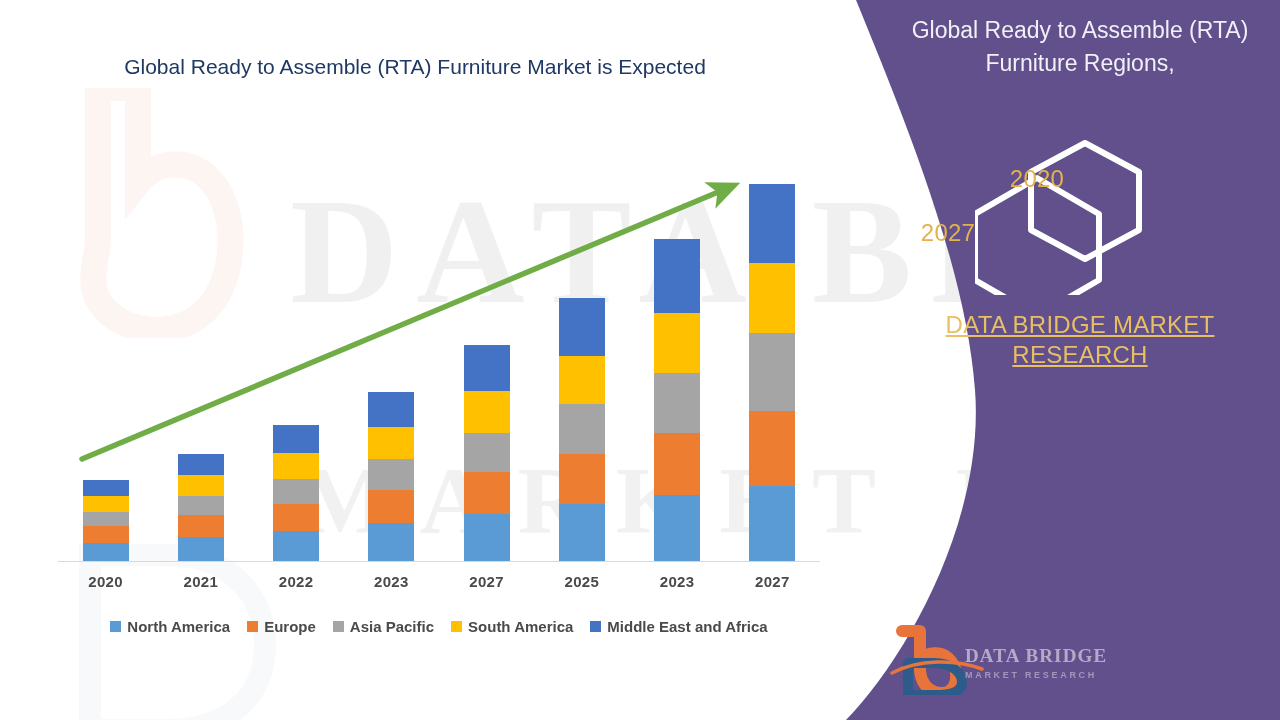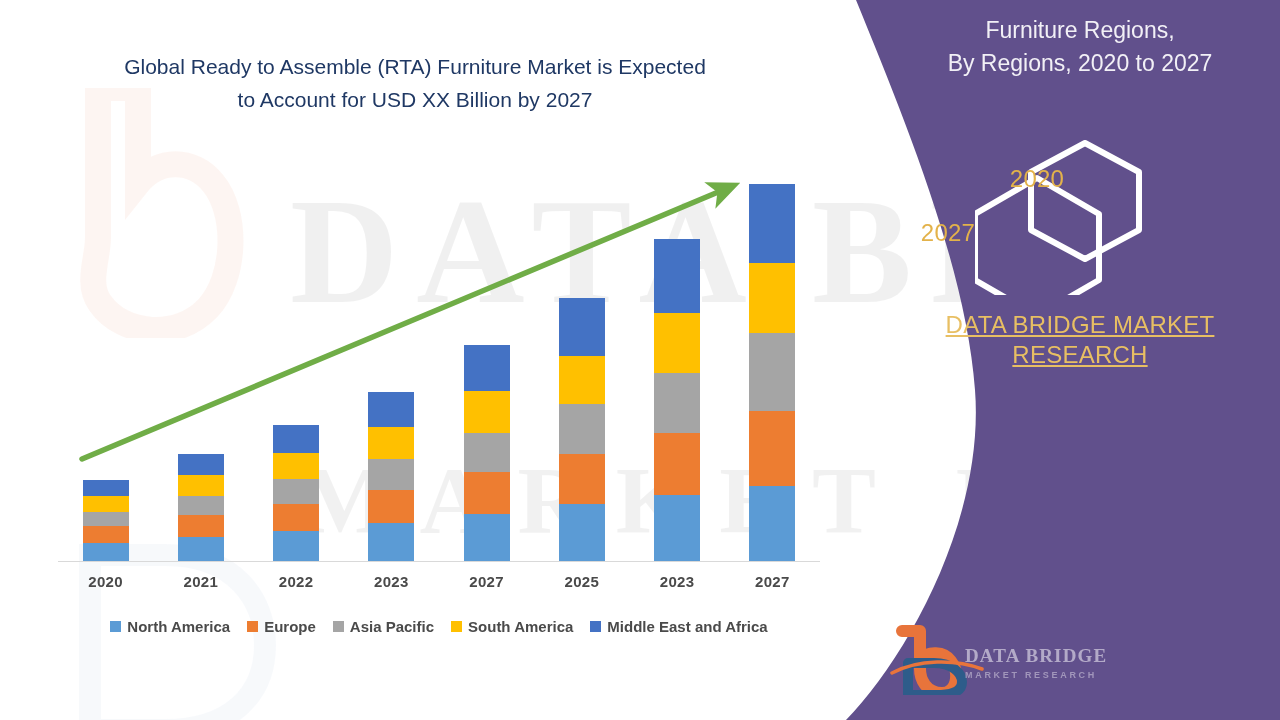--- a/index.html
+++ b/index.html
@@ -111,21 +111,20 @@
     </svg>
     <svg class="wm-d" viewBox="0 0 220 200">
       <path d="M30 15 H105 C175 15 205 60 205 105 C205 155 170 190 105 190 H30 Z" fill="none" stroke="#C6D4E8" stroke-width="22"></path>
     </svg>
     <div class="wm-text wm-data">DATA BRIDGE</div>
     <div class="wm-text wm-market">MARKET RESEARCH</div>
   </div>
 
   <div class="chart-title">
     <div>Global Ready to Assemble (RTA) Furniture Market is Expected</div>
-    <div>to Account for USD XX Billion by 2027</div>
   </div>
 
   <div class="axis-line"></div>
   <div class="bars" id="bars">
       <div class="bar-slot">
         <div class="bar">
           <div class="seg" style="height: 16px; background: rgb(68, 114, 196);"></div>
           <div class="seg" style="height: 16px; background: rgb(255, 192, 0);"></div>
           <div class="seg" style="height: 14px; background: rgb(165, 165, 165);"></div>
           <div class="seg" style="height: 17px; background: rgb(237, 125, 49);"></div>
@@ -238,22 +237,22 @@
         <span class="legend-label">Middle East and Africa</span>
       </div>
     </div>
 
   <svg class="panel" viewBox="0 0 1280 720" preserveAspectRatio="none">
     <path d="M856 0 L1280 0 L1280 720 L846 720 C905 660 985 520 975 390 C966 268 905 120 856 0 Z" fill="#61508C"></path>
   </svg>
 
   <div class="panel-content">
     <div class="panel-title">
+      <div>Global Ready to Assemble (RTA)</div>
       <div>Furniture Regions,</div>
-      <div>By Regions, 2020 to 2027</div>
     </div>
 
     <svg class="hex-wrap" viewBox="0 0 215 155">
       <polygon points="110,3 164,32 164,90 110,119 56,90 56,32" fill="none" stroke="#ffffff" stroke-width="6" stroke-linejoin="round"></polygon>
       <polygon points="62,38 124,74 124,140 62,176 0,140 0,74" fill="none" stroke="#ffffff" stroke-width="6" stroke-linejoin="round"></polygon>
     </svg>
     <div class="hex-label hex-2020-label">2020</div>
     <div class="hex-label hex-2027-label">2027</div>
 
     <div class="brand">

